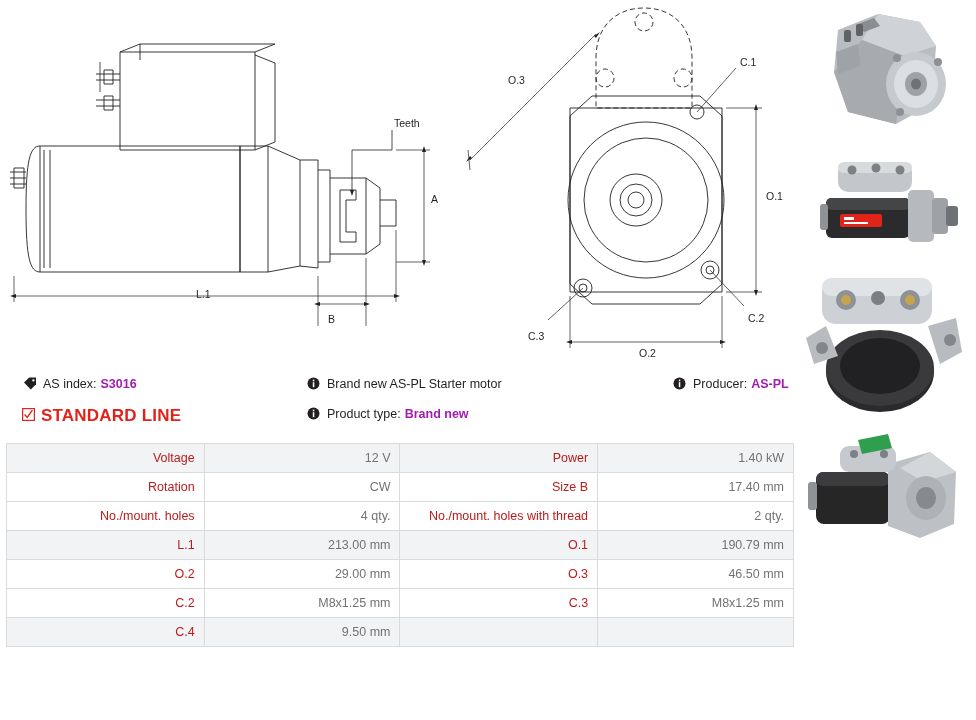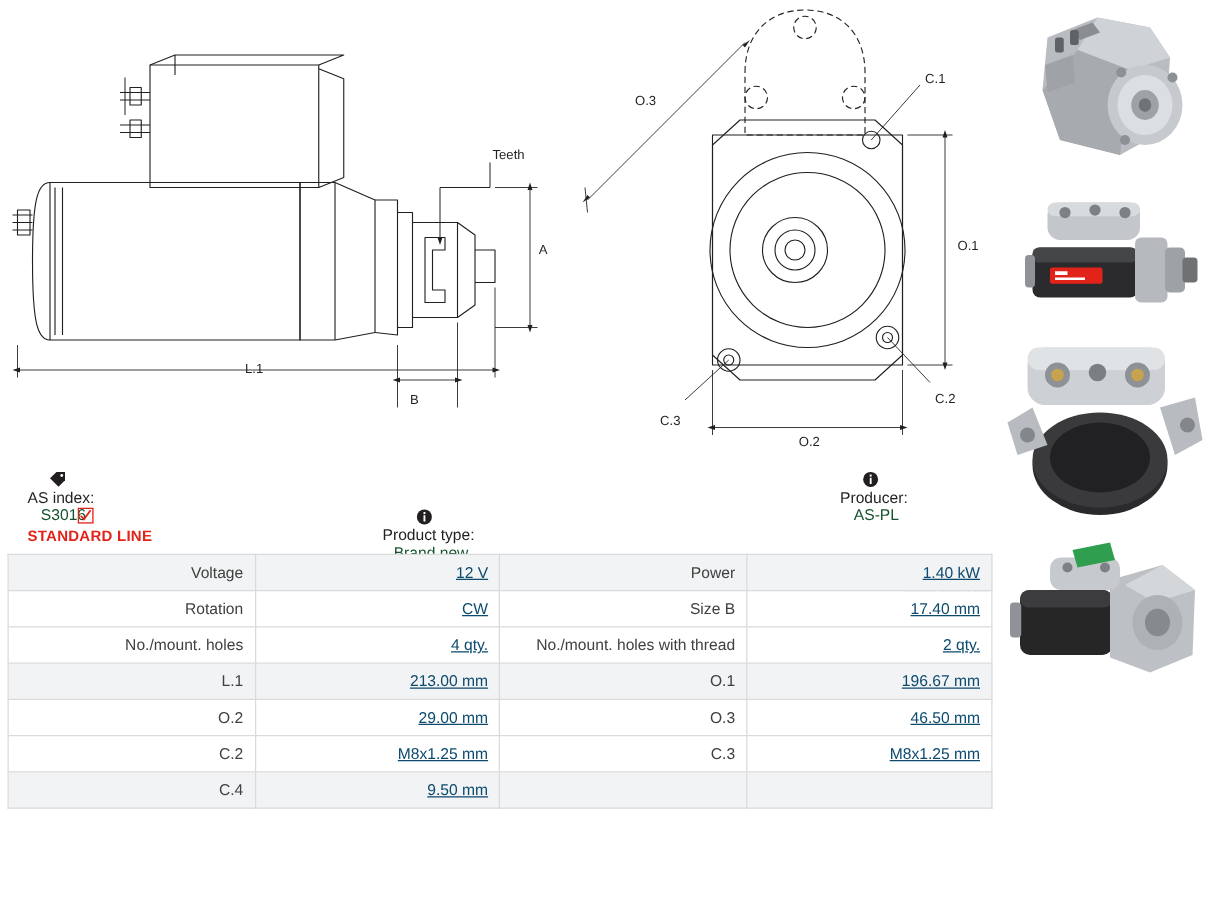--- a/index.html
+++ b/index.html
@@ -50,38 +50,37 @@
     left: 0;
     top: 368px;
     width: 800px;
     height: 72px;
   }
   .info-row {
     position: absolute;
     display: flex;
     align-items: center;
     font-size: 12.5px;
-    flex-direction: column;
   }
   .info-ico {
     display: inline-flex;
     align-items: center;
     justify-content: center;
     width: 15px;
     height: 15px;
     margin-right: 6px;
     flex: 0 0 auto;
   }
   .info-label { color: #231f20; }
-  .info-val { font-weight: normal; color: #14532d; margin-left: 4px; }
+  .info-val { font-weight: bold; color: #a21caf; margin-left: 4px; }
 
   .std-line {
     color: #e2231a;
     font-weight: bold;
-    font-size: 12px;
+    font-size: 17px;
     letter-spacing: .2px;
   }
   .chk {
     color: #e2231a;
     font-size: 13px;
     margin-right: 6px;
   }
 
   .as-logo {
     position: absolute;
@@ -117,28 +116,27 @@
     font-size: 12.5px;
   }
   .spec-table td {
     border: 1px solid #d9dadb;
     padding: 5px 9px;
     vertical-align: middle;
     height: 18px;
   }
   .spec-table td.lab {
     text-align: right;
-    color: #404040;
+    color: #b91c1c;
     width: 196px;
   }
   .spec-table td.val {
     text-align: right;
-    color: #0c4a6e;
+    color: #737373;
     width: 196px;
-    text-decoration: underline;
   }
   .spec-table tr.shade td { background: #f2f3f4; }
   .spec-table tr.plain td { background: #ffffff; }
 
   
   .photo {
     position: absolute;
     left: 0;
     width: 176px;
     background: #ffffff;
@@ -276,20 +274,30 @@
       <div class="info-row" style="left:22px; top:38px;">
         <span class="chk">
           <svg width="13" height="13" viewBox="0 0 13 13">
             <rect x="0.6" y="0.6" width="11.8" height="11.8" fill="none" stroke="#e2231a" stroke-width="1.2"></rect>
             <path d="M2.6,6.6 L5.2,9.4 L10.4,2.2" fill="none" stroke="#e2231a" stroke-width="1.4"></path>
           </svg>
         </span>
         <span class="std-line">STANDARD LINE</span>
       </div>
 
+      <div class="info-row" style="left:306px; top:8px;">
+        <span class="info-ico">
+          <svg width="13" height="13" viewBox="0 0 13 13">
+            <circle cx="6.5" cy="6.5" r="6" fill="#231f20"></circle>
+            <rect x="5.8" y="5.2" width="1.5" height="5" fill="#ffffff"></rect>
+            <rect x="5.8" y="2.6" width="1.5" height="1.7" fill="#ffffff"></rect>
+          </svg>
+        </span>
+        <span class="info-label">Brand new AS-PL Starter motor</span>
+      </div>
 
       <div class="info-row" style="left:306px; top:38px;">
         <span class="info-ico">
           <svg width="13" height="13" viewBox="0 0 13 13">
             <circle cx="6.5" cy="6.5" r="6" fill="#231f20"></circle>
             <rect x="5.8" y="5.2" width="1.5" height="5" fill="#ffffff"></rect>
             <rect x="5.8" y="2.6" width="1.5" height="1.7" fill="#ffffff"></rect>
           </svg>
         </span>
         <span class="info-label">Product type:</span>
@@ -331,21 +339,21 @@
         <tr class="plain">
           <td class="lab">No./mount. holes</td>
           <td class="val">4 qty.</td>
           <td class="lab">No./mount. holes with thread</td>
           <td class="val">2 qty.</td>
         </tr>
         <tr class="shade">
           <td class="lab">L.1</td>
           <td class="val">213.00 mm</td>
           <td class="lab">O.1</td>
-          <td class="val">196.67 mm</td>
+          <td class="val">190.79 mm</td>
         </tr>
         <tr class="plain">
           <td class="lab">O.2</td>
           <td class="val">29.00 mm</td>
           <td class="lab">O.3</td>
           <td class="val">46.50 mm</td>
         </tr>
         <tr class="plain">
           <td class="lab">C.2</td>
           <td class="val">M8x1.25 mm</td>

